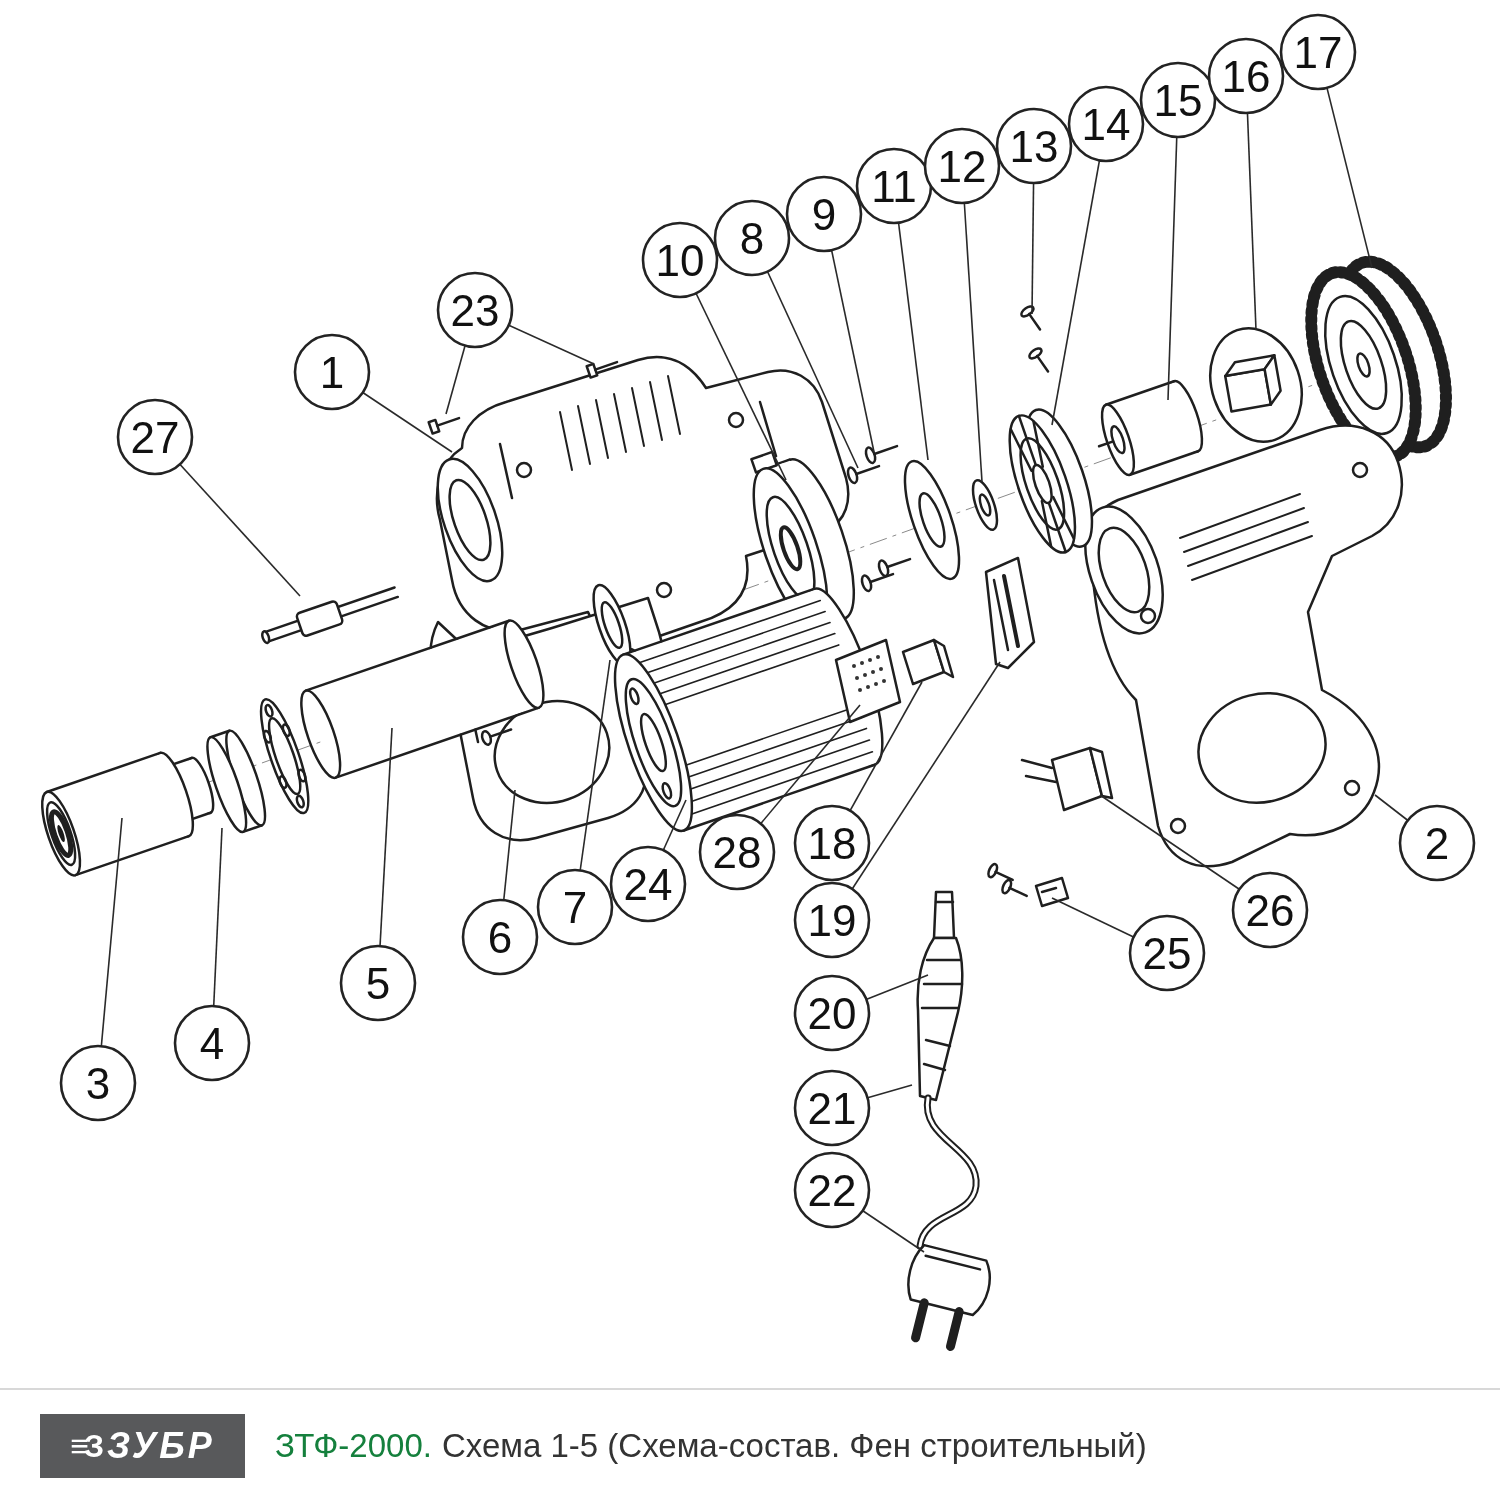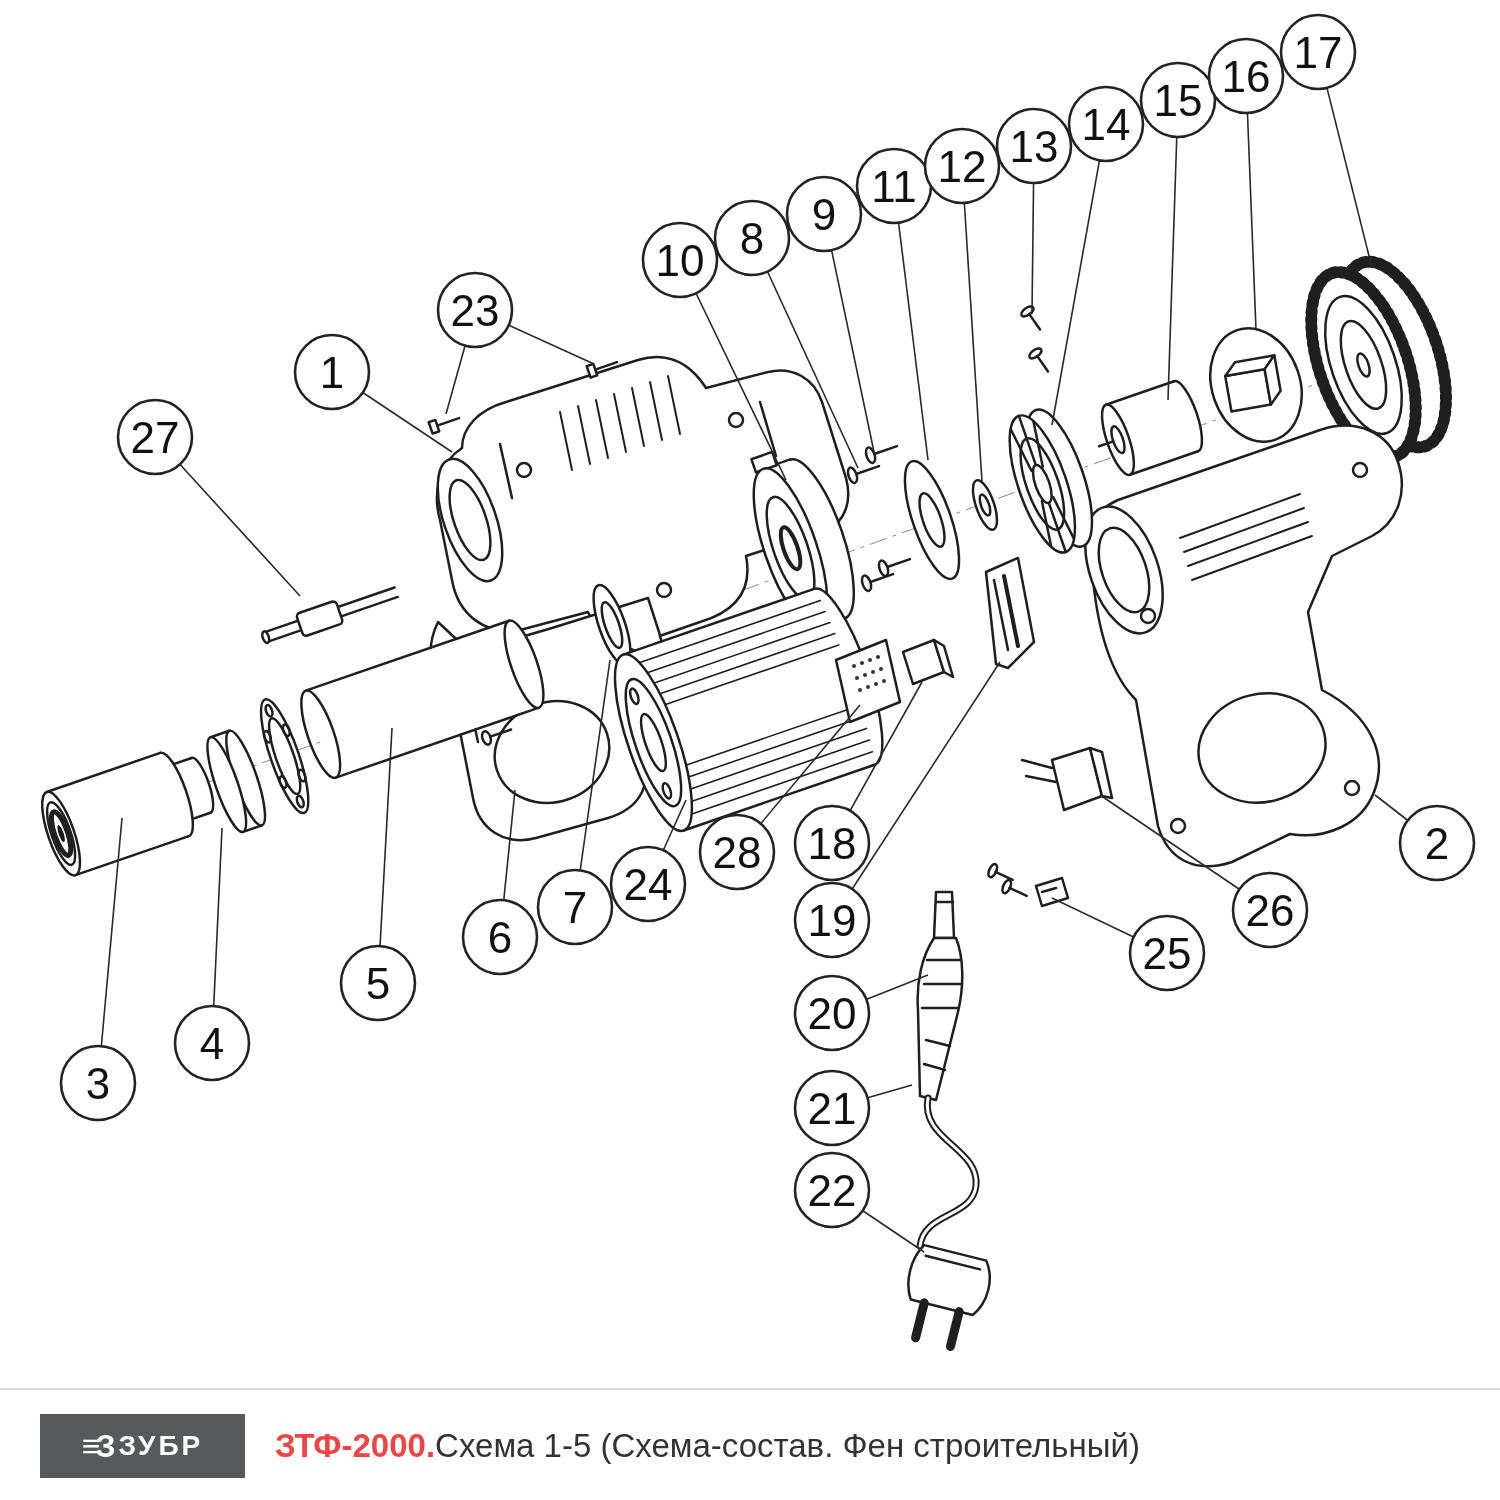--- a/index.html
+++ b/index.html
@@ -8,23 +8,23 @@
   #diagram{position:absolute;top:0;left:0;}
   .leader{stroke:#2a2a2a;stroke-width:1.6;}
   .callout-circle{fill:#ffffff;stroke:#232323;stroke-width:2.6;}
   .callout-num{font-family:"Liberation Sans",sans-serif;font-size:44px;fill:#111;text-anchor:middle;}
   .cl{stroke:#8a8a8a;stroke-width:1;stroke-dasharray:18 6 4 6;fill:none;}
   .footer{position:absolute;left:0;bottom:0;width:1500px;height:112px;background:#fff;}
   .divider{position:absolute;top:0;left:0;width:1500px;height:2px;background:#d8d8d8;}
   .footer-row{display:flex;align-items:center;gap:30px;padding:26px 0 0 40px;}
   .brand-badge{background:#58595b;color:#fff;height:64px;width:205px;display:flex;align-items:center;justify-content:center;gap:8px;}
   .brand-glyph{font-size:32px;font-weight:bold;letter-spacing:-5px;}
-  .brand-text{font-size:28px;font-weight:bold;letter-spacing:3px;}
+  .brand-text{font-size:36px;font-weight:bold;letter-spacing:3px;font-style:italic;}
   .caption{font-size:33px;color:#222;white-space:nowrap;}
-  .model{font-weight:bold;color:#ef4444;}
+  .model{font-weight:normal;color:#15803d;margin-right:10px;}
   .subtitle{font-weight:normal;color:#333;}
 </style>
 </head>
 <body>
 
 <div class="stage">
   <svg id="diagram" width="1500" height="1388" viewBox="0 0 1500 1388">
 
     <line class="cl" x1="70" y1="832" x2="1405" y2="352"></line>
 

